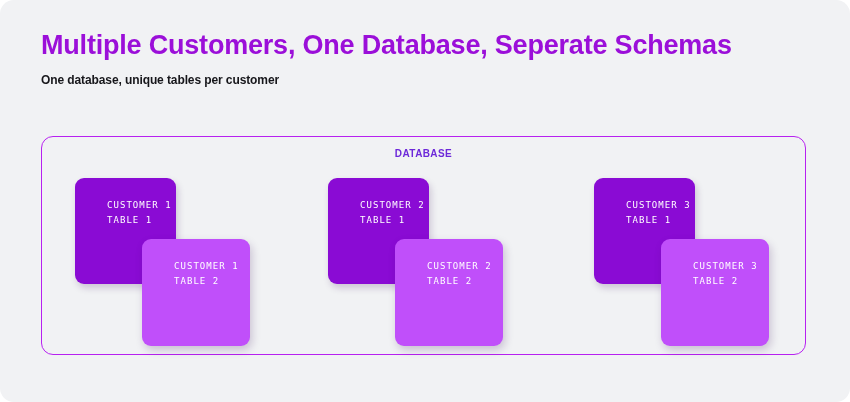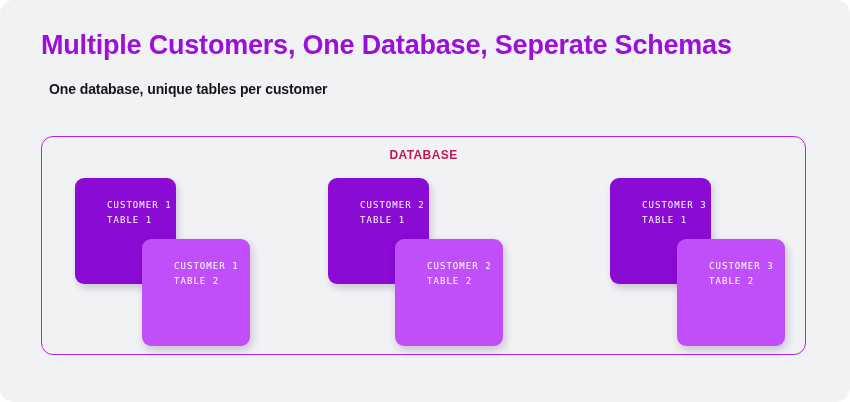--- a/index.html
+++ b/index.html
@@ -31,23 +31,23 @@
   .title {
     margin: 0;
     font-size: 27px;
     font-weight: bold;
     color: #9b0fd9;
     letter-spacing: -0.2px;
     line-height: 1.15;
     white-space: nowrap;
   }
   .subtitle {
-    margin: 8px;
+    margin: 0;
     padding-top: 12px;
-    font-size: 14px;
+    font-size: 12px;
     font-weight: bold;
     color: #16161a;
     letter-spacing: -0.1px;
     white-space: nowrap;
   }
   .database-box {
     position: absolute;
     left: 41px;
     top: 136px;
     width: 765px;
@@ -56,34 +56,34 @@
     border: 1.6px solid #b721f0;
     border-radius: 12px;
     background: #f1f2f4;
   }
   .database-label {
     position: absolute;
     left: 0;
     top: 11px;
     width: 100%;
     text-align: center;
-    font-size: 12px;
+    font-size: 10px;
     font-weight: bold;
-    color: #be185d;
+    color: #6d28d9;
     letter-spacing: 0.4px;
   }
   .group {
     position: absolute;
     top: 41px;
     width: 210px;
     height: 170px;
   }
   .group-1 { left: 33px; }
   .group-2 { left: 286px; }
-  .group-3 { left: 568px; }
+  .group-3 { left: 552px; }
 
   .card {
     position: absolute;
     box-sizing: border-box;
     border-radius: 9px;
     padding: 20px 0 0 32px;
   }
   .card-back {
     left: 0;
     top: 0;

